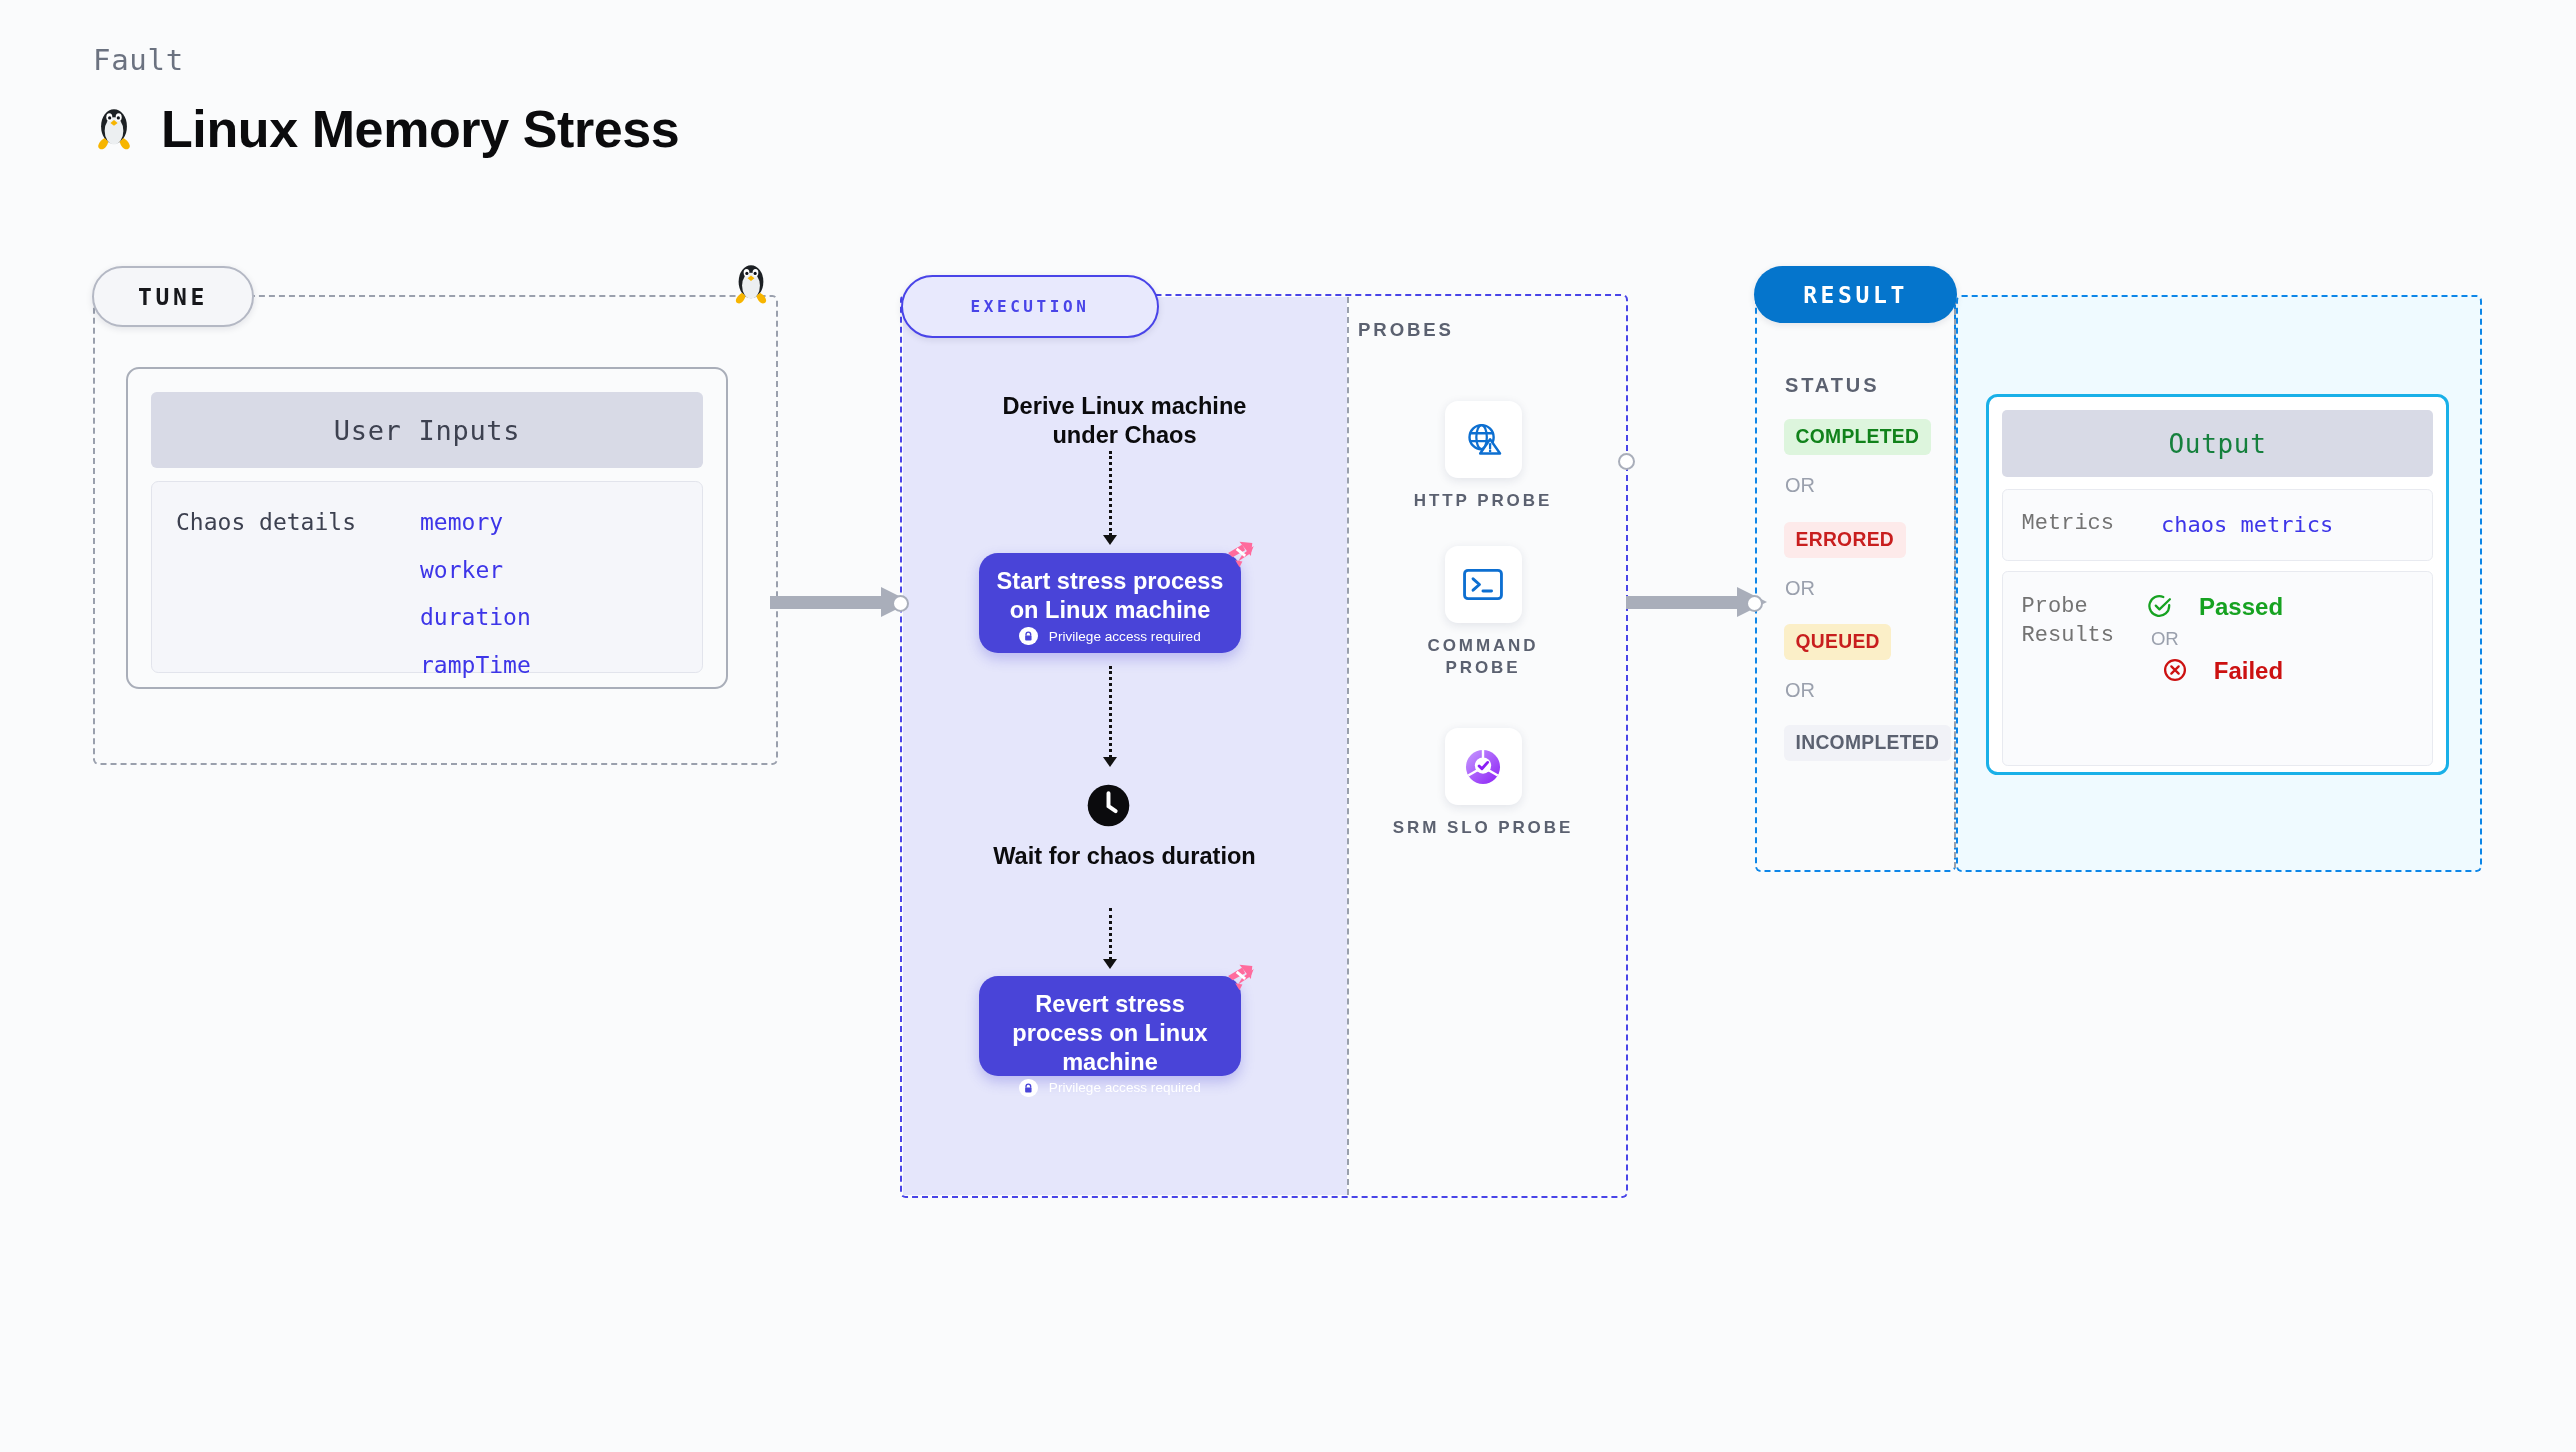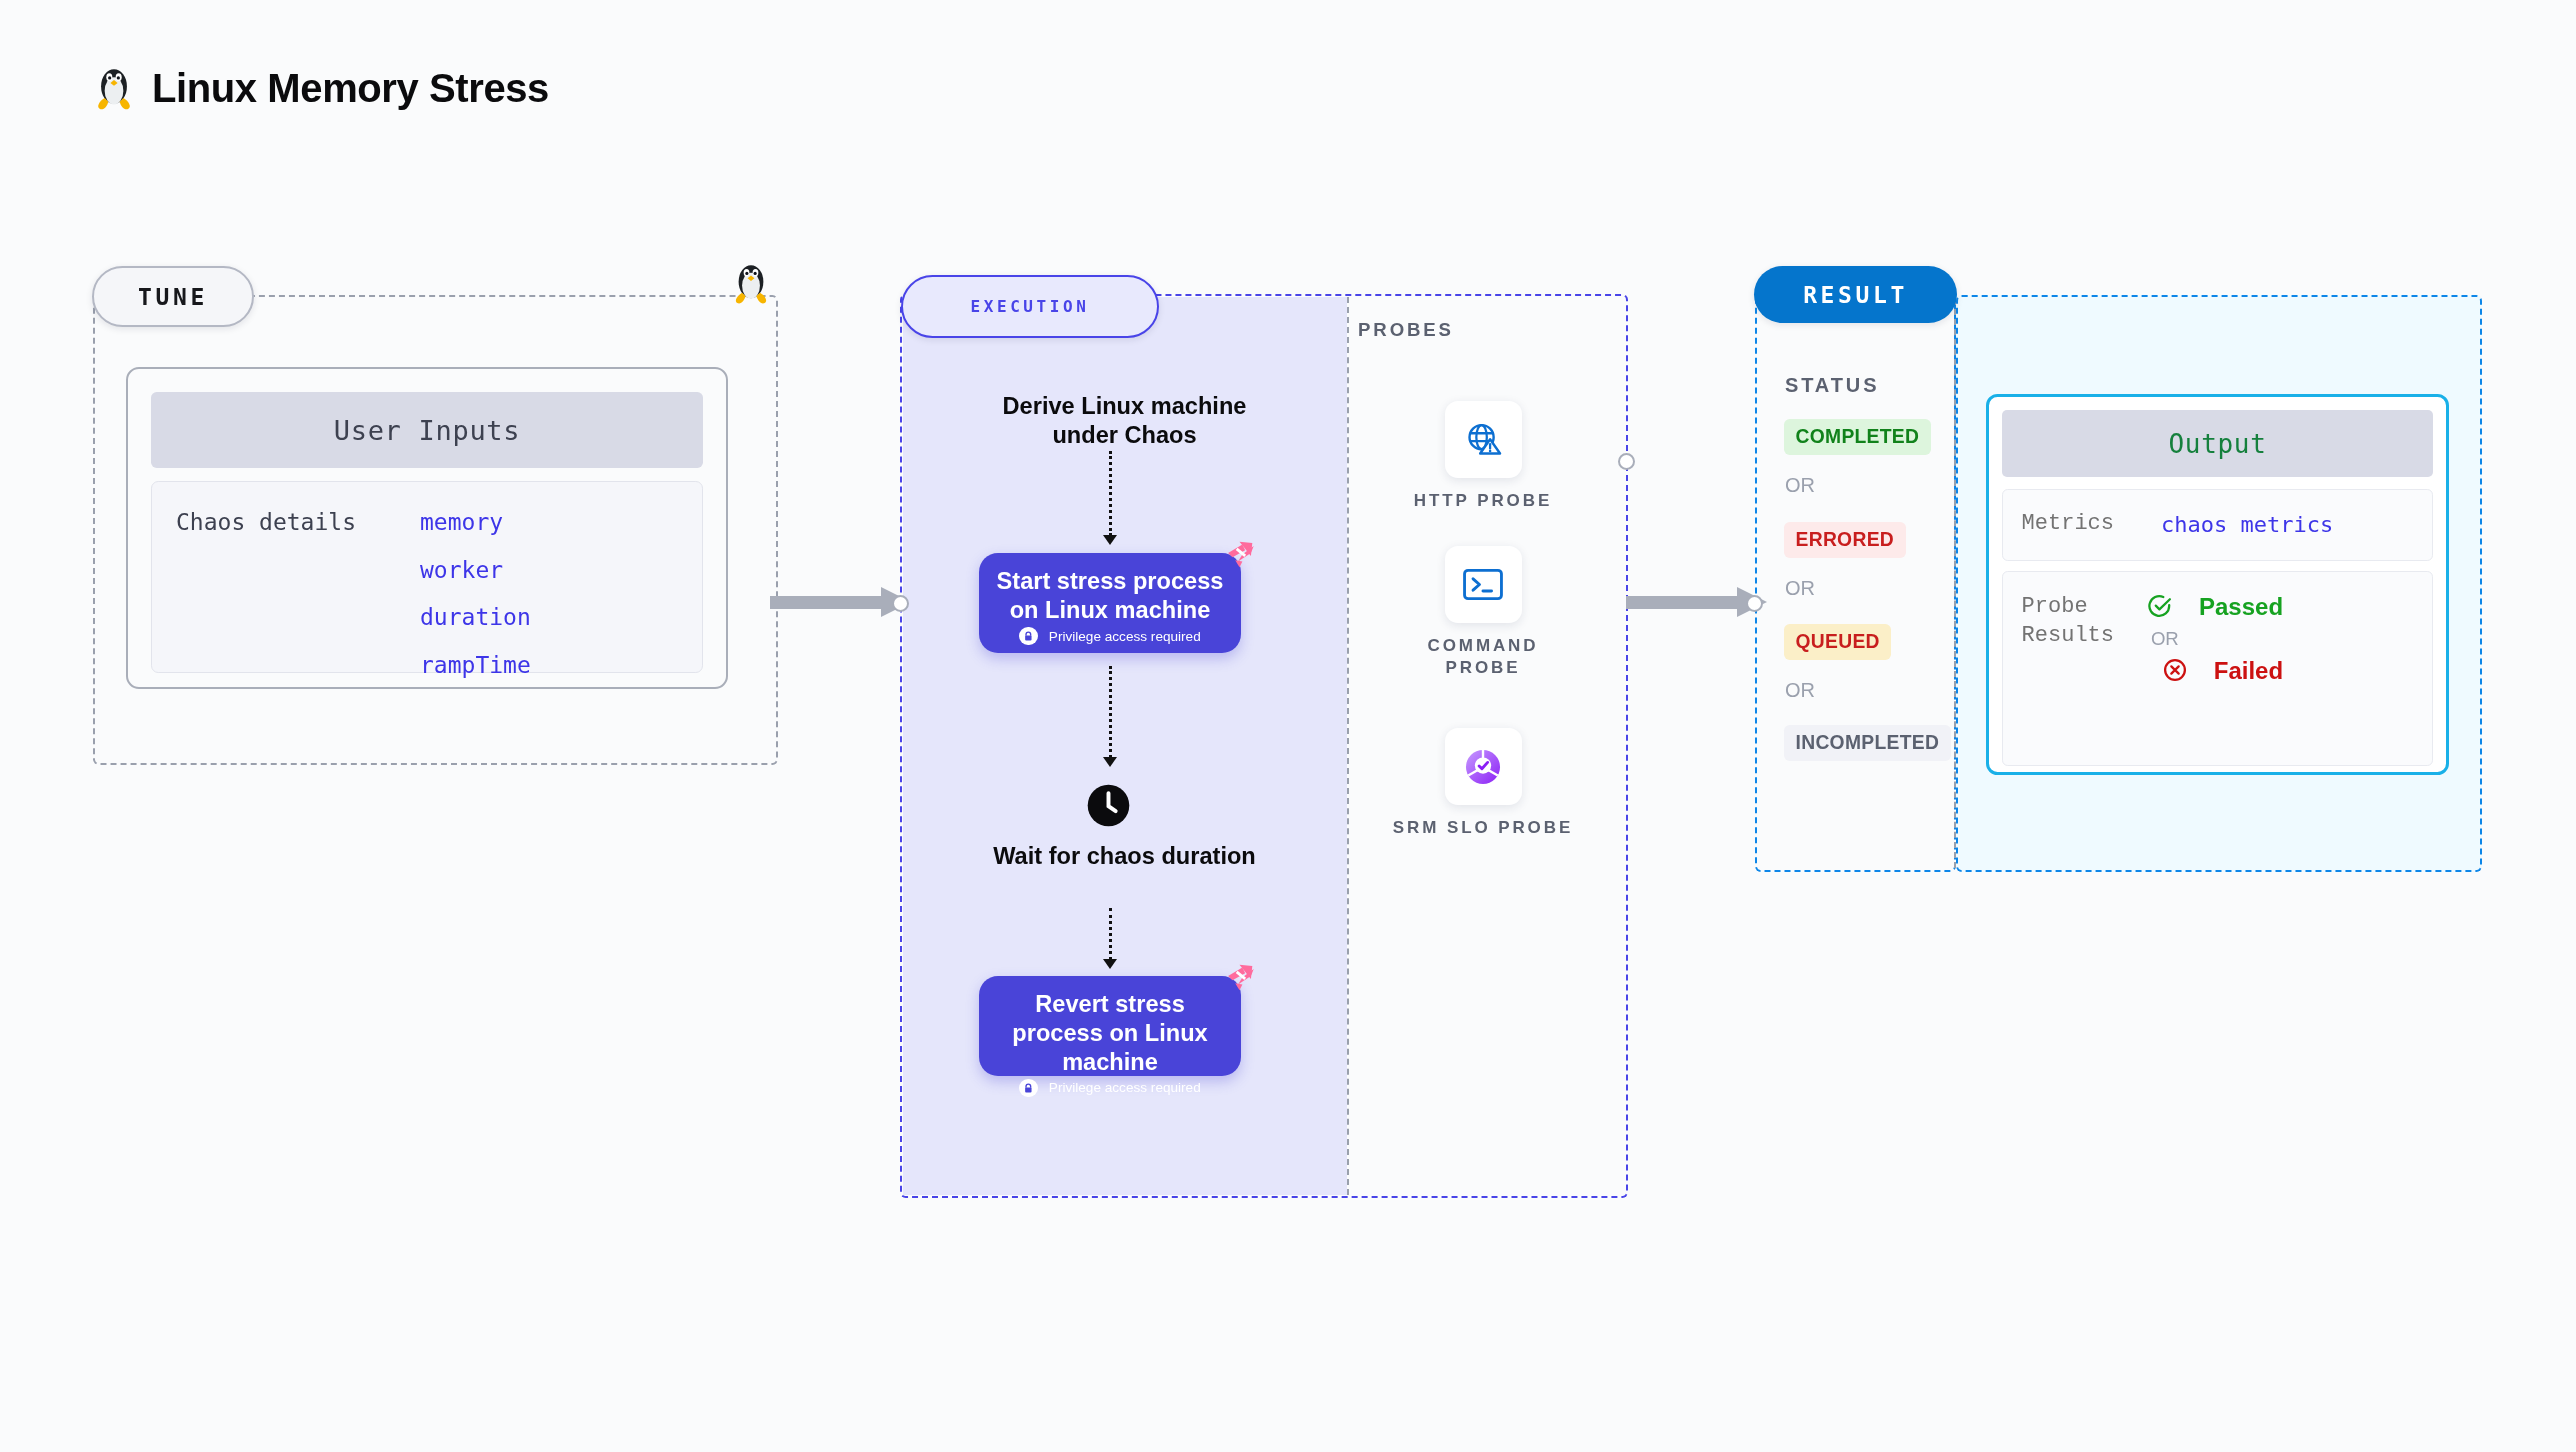--- a/index.html
+++ b/index.html
@@ -13,21 +13,21 @@
     -webkit-font-smoothing: antialiased;
   }
 
   
   #header { position: absolute; left: 93px; top: 43px; }
   #fault-label {
     font-family: "DejaVu Sans Mono", monospace;
     font-size: 29px; color: #6b7280; letter-spacing: 0.7px;
   }
   #title-row { display: flex; align-items: center; gap: 17px; margin-top: 21.5px; }
-  #title-text { font-size: 40px; font-weight: 700; color: #0b0b0d; letter-spacing: -0.4px; }
+  #title-text { font-size: 52px; font-weight: 700; color: #0b0b0d; letter-spacing: -0.4px; margin-left: 9px; }
 
   
   .pill {
     position: absolute; z-index: 12;
     display: flex; align-items: center; justify-content: center;
     border-radius: 716px;
     font-family: "DejaVu Sans Mono", monospace;
     font-weight: 700; letter-spacing: 3.6px;
     box-shadow: 0 2.1px 7.2px rgba(20,20,50,.10);
   }
@@ -273,20 +273,21 @@
     z-index: 13;
   }
   #port-exec-in   { left: 892px; top: 595px; }
   #port-probes    { left: 1618px; top: 453px; }
   #port-result-in { left: 1746px; top: 595px; }
 </style>
 </head>
 <body>
 
 <div id="header">
+  <div id="fault-label">Fault</div>
   <div id="title-row">
     <span>
       <svg width="42" height="46" viewBox="0 0 58 64">
         <ellipse cx="29" cy="30" rx="18" ry="24" fill="#1c2024"></ellipse>
         <ellipse cx="29" cy="36" rx="13" ry="19" fill="#eceff1"></ellipse>
         <ellipse cx="22.5" cy="17" rx="4.2" ry="5.4" fill="#ffffff"></ellipse>
         <ellipse cx="35.5" cy="17" rx="4.2" ry="5.4" fill="#ffffff"></ellipse>
         <circle cx="23" cy="18" r="2.3" fill="#10131a"></circle>
         <circle cx="35" cy="18" r="2.3" fill="#10131a"></circle>
         <path d="M24 25 L29 21 L34 25 L29 29 Z" fill="#f7b500"></path>

